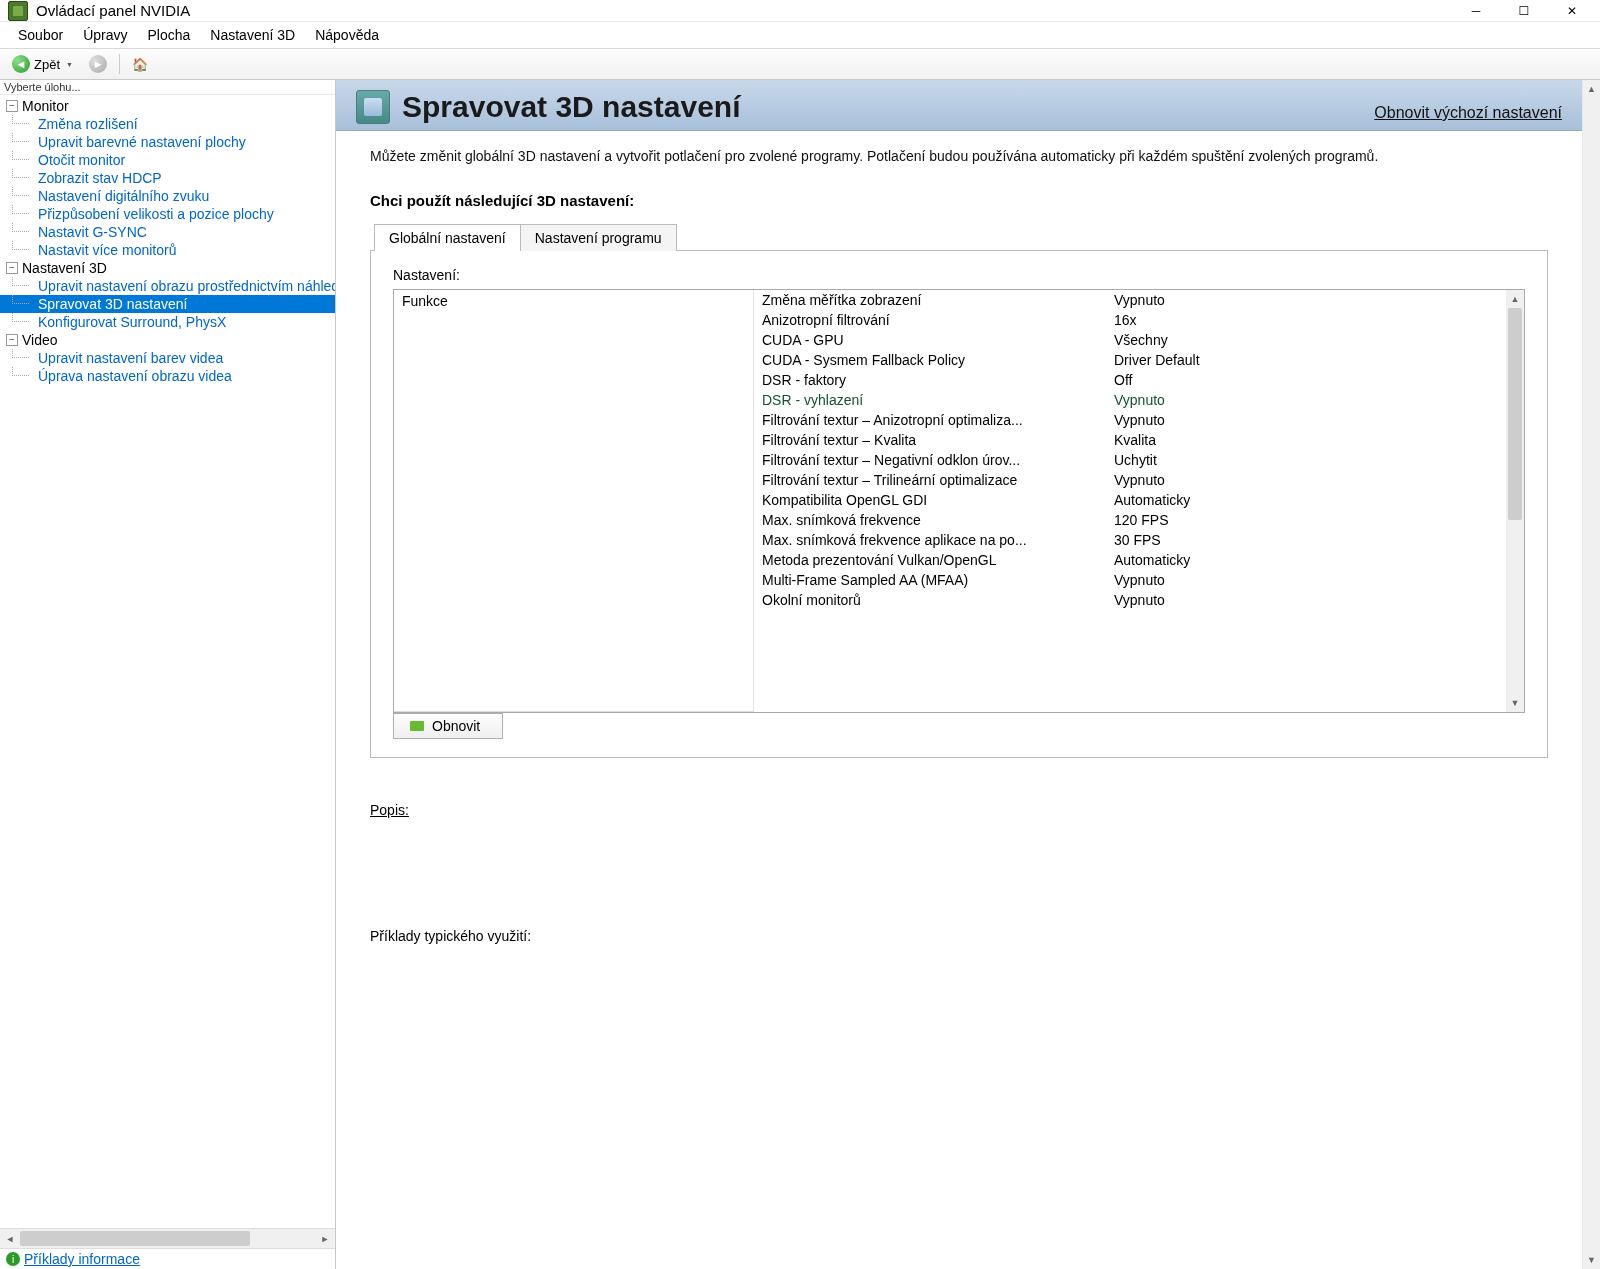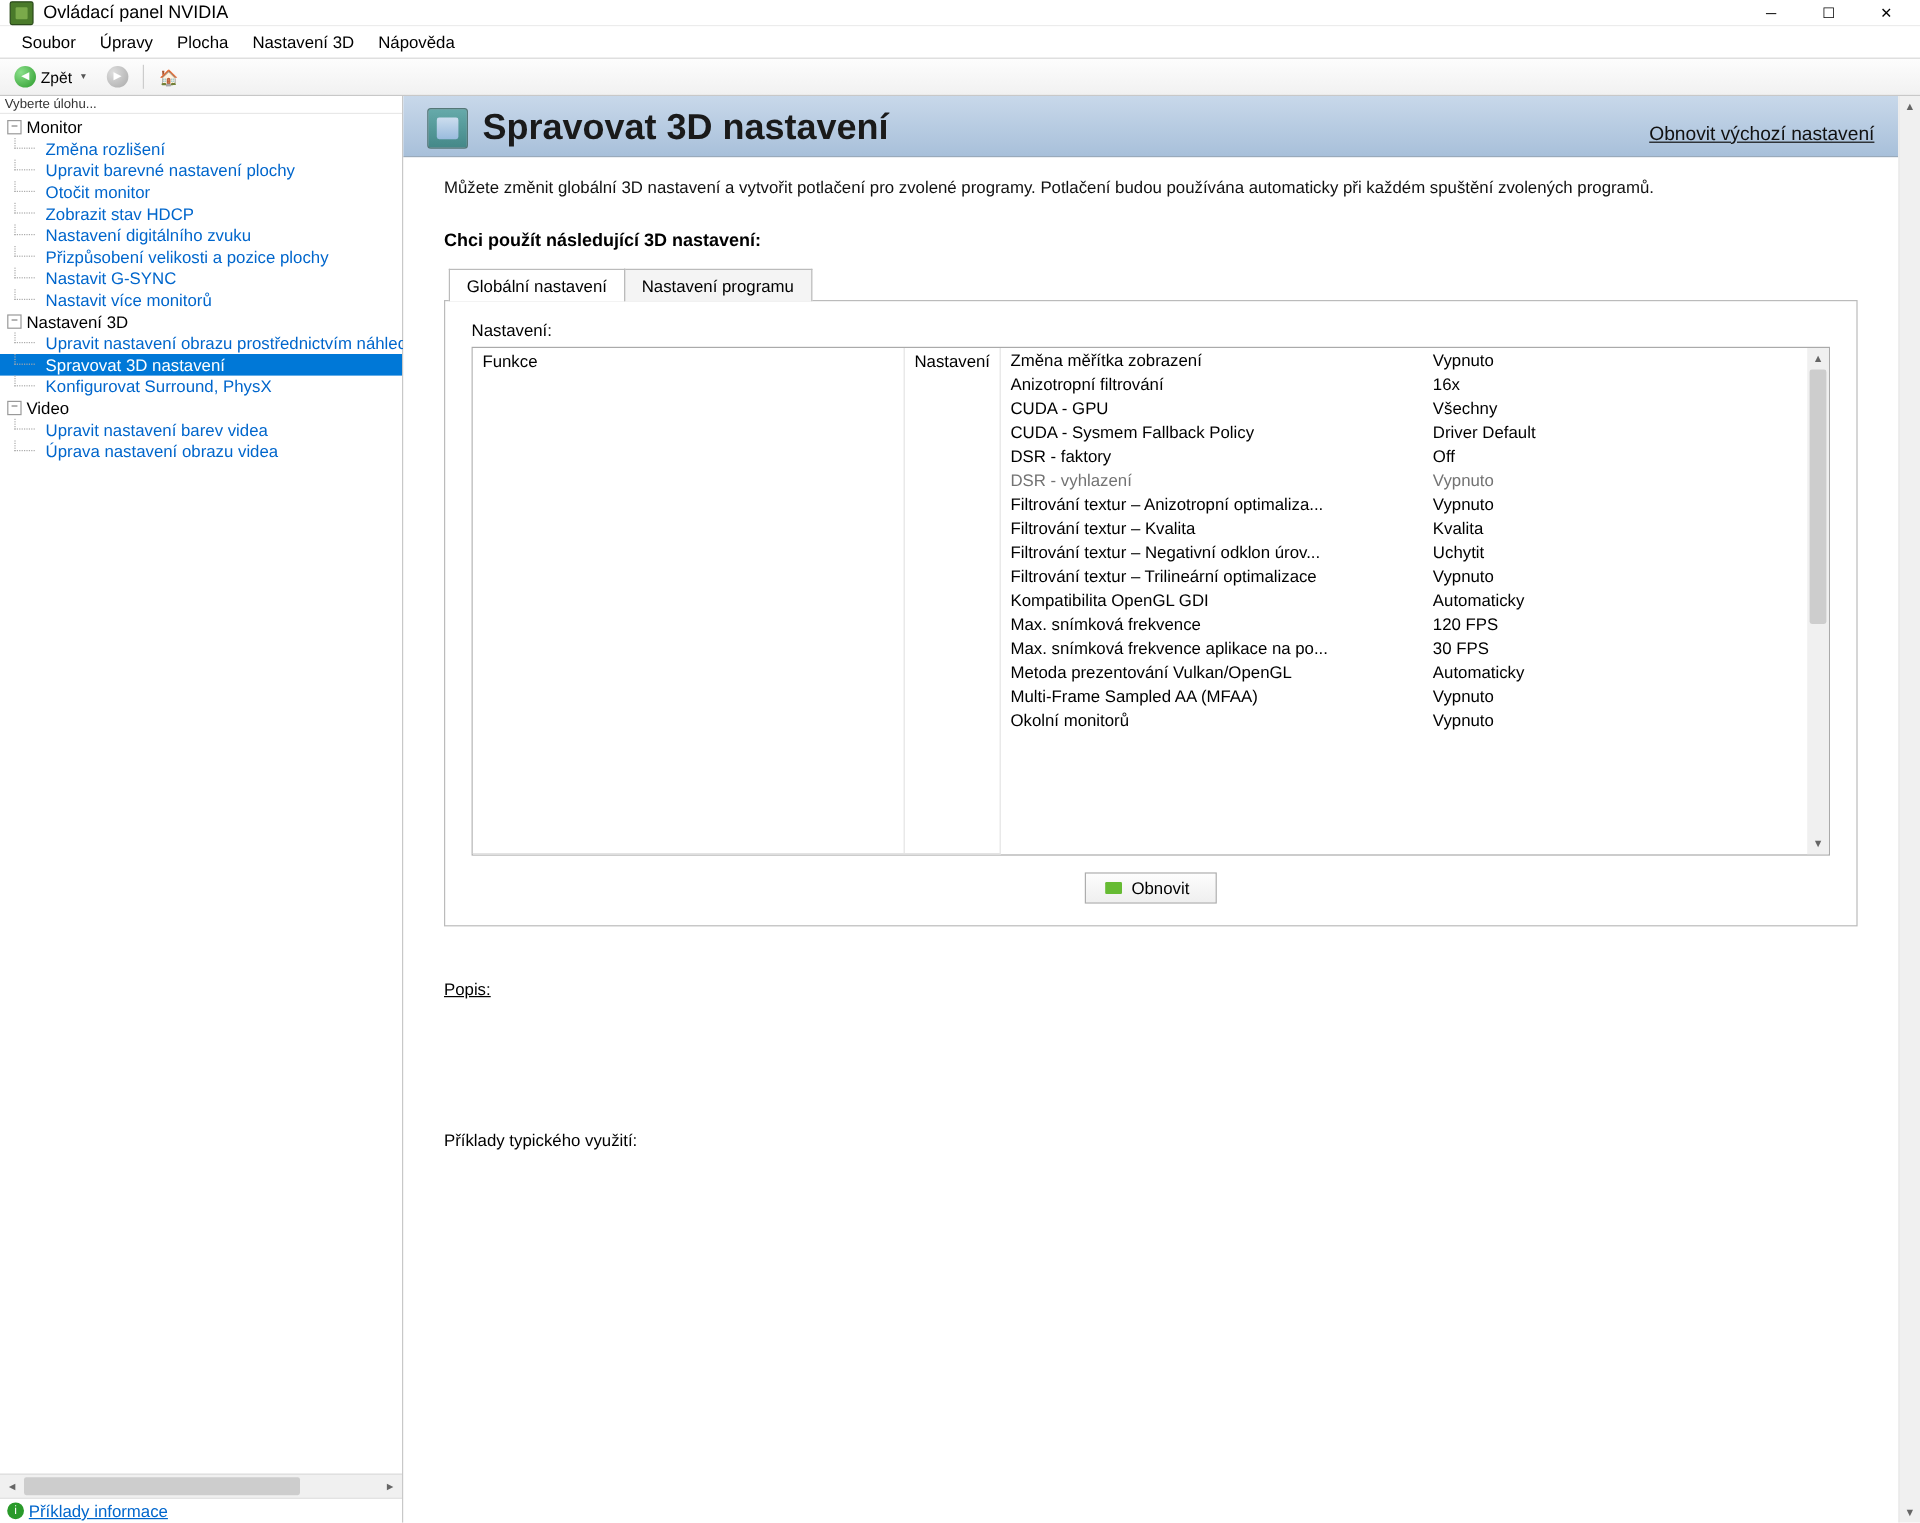--- a/index.html
+++ b/index.html
@@ -74,27 +74,27 @@
   .settings-grid { border: 1px solid #aaa; height: 424px; display: flex; background: #fff; }
   .grid-header { display: flex; background: #fff; border-bottom: 1px solid #ddd; }
   .gh-cell { padding: 3px 8px; font-size: 14px; border-right: 1px solid #e4e4e4; }
   .gh-cell.c1 { width: 360px; }
   .gh-cell.c2 { flex: 1; }
   .grid-body { flex: 1; overflow: hidden; position: relative; }
   .grid-rows { position: absolute; inset: 0; overflow-y: hidden; }
   .grow { display: flex; padding: 0 8px; font-size: 14px; line-height: 20px; }
   .grow .c1 { width: 352px; white-space: nowrap; overflow: hidden; text-overflow: ellipsis; padding-right: 8px; }
   .grow .c2 { flex: 1; }
-  .grow.disabled { color: #737373; }
+  .grow.disabled { color: #14532d; }
   .grid-vscroll { position: absolute; right: 0; top: 0; bottom: 0; width: 18px; background: #f0f0f0; display: flex; flex-direction: column; }
   .grid-vscroll .sbtn { height: 18px; display: flex; align-items: center; justify-content: center; font-size: 9px; color: #666; }
   .grid-vscroll .strack { flex: 1; position: relative; }
   .grid-vscroll .sthumb { position: absolute; top: 0; left: 2px; right: 2px; height: 55%; background: #cdcdcd; border-radius: 2px; }
   
-  .btn-row { display: flex; justify-content: center; margin-top: 14px; }
+  .btn-row { display: flex; justify-content: flex-start; }
   .btn { border: 1px solid #adadad; background: linear-gradient(#fdfdfd,#efefef); padding: 4px 22px 4px 16px; font-size: 14px; display: flex; align-items: center; gap: 8px; }
   .btn-icon { width: 14px; height: 10px; background: #6b3; border-radius: 1px; }
   
   .desc-label { font-size: 14px; margin-top: 44px; text-decoration: underline; }
   .usage-label { font-size: 14px; margin-top: 110px; }
 </style>
 </head>
 <body>
 
 <div class="titlebar">
@@ -190,21 +190,20 @@
           <div class="tabstrip">
             <div class="tab active">Globální nastavení</div>
             <div class="tab">Nastavení programu</div>
           </div>
           <div class="tabpanel">
             <div class="settings-label">Nastavení:</div>
 
             <div class="settings-grid">
               <div class="grid-header">
                 <div class="gh-cell c1">Funkce</div>
-                <div class="gh-cell c2">Nastavení</div>
               </div>
               <div class="grid-body">
                 <div class="grid-rows" id="grid-rows">
                     <div class="grow">
                       <div class="c1">Změna měřítka zobrazení</div>
                       <div class="c2">Vypnuto</div>
                     </div>
                     <div class="grow">
                       <div class="c1">Anizotropní filtrování</div>
                       <div class="c2">16x</div>

